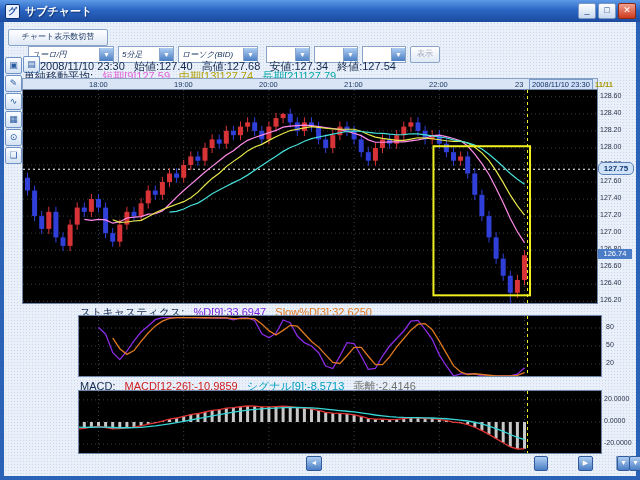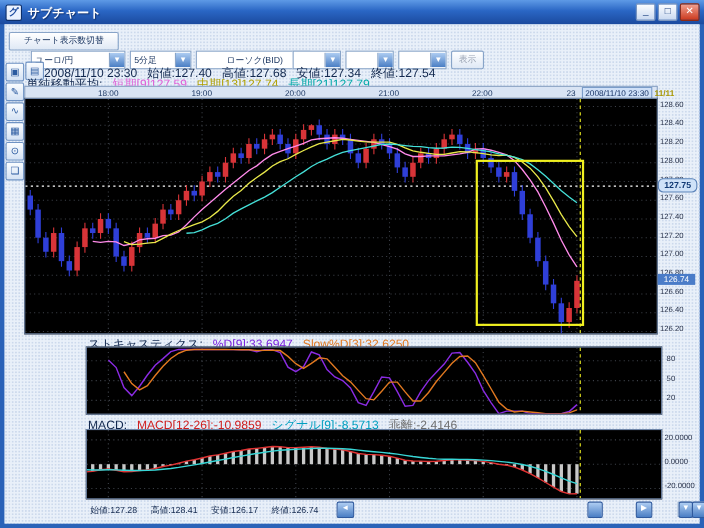--- a/index.html
+++ b/index.html
@@ -12,21 +12,21 @@
   #titlebar .ttext{color:#fff;font-size:11px;font-weight:bold;margin-left:5px;text-shadow:1px 1px 1px #12336e;}
   .winbtns{position:absolute;right:4px;top:3px;display:flex;gap:2px;}
   .wbtn{width:16px;height:14px;font-size:9px;line-height:13px;text-align:center;color:#1b3f7e;
     background:linear-gradient(#fdfeff,#c8d8f0);border:1px solid #7c97c0;border-radius:2px;}
   .wbtn.close{background:linear-gradient(#f0a090,#cc3a1e);color:#fff;border-color:#8e2a12;}
   #content{position:absolute;left:4px;top:22px;width:632px;height:454px;background:#e9f0f9;
     background-image:radial-gradient(#ccd9ec 0.8px,transparent 0.8px);background-size:3px 3px;}
   .xpbtn{position:absolute;font-size:8px;color:#16325e;background:linear-gradient(#ffffff,#dfe8f5);
     border:1px solid #88a4c8;border-radius:2px;text-align:center;}
   .combo{position:absolute;height:15px;background:#fff;border:1px solid #88a4c8;display:flex;align-items:center;}
-  .combo .cval{flex:1;font-size:8px;color:#14305c;padding-left:3px;white-space:nowrap;overflow:hidden;}
+  .combo .cval{flex:1;font-size:8px;color:#14305c;padding-left:3px;white-space:nowrap;overflow:hidden;font-style:italic;}
   .combo .carrow{width:13px;height:13px;margin:0;background:linear-gradient(#aecdf2,#4a7ec4);
     border-left:1px solid #88a4c8;color:#fff;font-size:7px;text-align:center;line-height:13px;}
   .gutter{position:absolute;left:0;top:35px;width:16px;height:396px;}
   .gicon{width:15px;height:15px;margin:0 0 1px 1px;background:linear-gradient(#fbfdff,#d4e2f4);
     border:1px solid #6f93c4;border-radius:2px;color:#2a5aa0;font-size:9px;text-align:center;line-height:14px;}
   .infoline{position:absolute;font-size:11px;color:#12284e;white-space:nowrap;}
   .infoline span{margin-right:6px;}
   .plot{position:absolute;background:#000;border:1px solid #6f86a8;}
   .axis{position:absolute;font-size:7px;color:#28324a;}
   .tick{position:absolute;left:2px;}
@@ -68,21 +68,21 @@
     <div class="xpbtn" style="left:4px;top:7px;width:98px;height:15px;line-height:14px;">チャート表示数切替</div>
 
     <div class="combo" style="left:24px;top:24px;width:84px;">
       <div class="cval">ユーロ/円</div>
       <div class="carrow">▼</div>
     </div>
     <div class="combo" style="left:114px;top:24px;width:54px;">
       <div class="cval">5分足</div>
       <div class="carrow">▼</div>
     </div>
-    <div class="combo" style="left:174px;top:24px;width:78px;padding-left:24px;">
+    <div class="combo" style="left:174px;top:24px;width:78px;">
       <div class="cval">ローソク(BID)</div>
       <div class="carrow">▼</div>
     </div>
     <div class="combo" style="left:262px;top:24px;width:42px;">
       <div class="cval"></div>
       <div class="carrow">▼</div>
     </div>
     <div class="combo" style="left:310px;top:24px;width:42px;">
       <div class="cval"></div>
       <div class="carrow">▼</div>
@@ -436,26 +436,20 @@
           <polyline points="-51.5,31 -44.4,31.31794871794862 -37.3,31.97676382496889 -30.200000000000003,32.60049915012737 -23.1,33.48385076784257 -16,34.583939804310845 -8.900000000000006,35.489081382121505 -1.8000000000000114,36.002387315937604 5.299999999999997,36.28477991438676 12.400000000000006,36.23661757972016 19.5,36.07784216131742 26.599999999999994,36.16443516327798 33.69999999999999,36.494493102883325 40.8,36.73535909294672 47.89999999999999,36.73564830127012 55,36.62505223307783 62.099999999999994,36.27895805957185 69.19999999999999,35.63239489226465 76.30000000000001,34.873830778314485 83.4,33.91702822223522 90.5,32.77349941882144 97.6,31.6218291796077 104.69999999999999,30.36503686968694 111.79999999999998,29.003703515467738 118.89999999999998,27.705750620392884 126,26.36409810647125 133.1,24.969970411992957 140.2,23.682769878558602 147.29999999999998,22.387769485699913 154.39999999999998,21.22838682095105 161.5,20.131072052950767 168.6,19.101964325901108 175.7,18.30265591431028 182.79999999999995,17.824205050989672 189.89999999999998,17.44299861064276 197,17.06764280467752 204.10000000000002,16.694394041874915 211.2,16.480620525504612 218.3,16.517084873795092 225.39999999999998,16.635508533532175 232.5,16.88482577262022 239.59999999999997,17.394260646010416 246.7,18.17701993352954 253.8,18.960311939770065 260.9,19.62433436097411 268,20.25771066039143 275.09999999999997,20.969142688496262 282.2,21.874040804473882 289.29999999999995,22.979546274737675 296.4,24.01214200218208 303.5,24.854852776899868 310.59999999999997,25.601368537155793 317.7,26.1547792033946 324.79999999999995,26.46320496847866 331.9,26.55925957599474 339,26.633272966690377 346.09999999999997,26.80552700564028 353.2,26.986895137737662 360.29999999999995,27.279597773401132 367.4,27.74120121837957 374.5,28.397880770728214 381.59999999999997,29.09534532376536 388.7,29.998117785966752 395.79999999999995,31.24948920111046 402.9,32.91814535770096 410,35.021459216715726 417.09999999999997,37.54274046078485 424.2,40.3908794183936 431.29999999999995,43.485144406270194 438.4,46.384039409408636 445.5,48.66610165976189" fill="none" stroke="#38d6d6" stroke-width="1.3"></polyline>
           <line x1="448.5" y1="0" x2="448.5" y2="62" stroke="#f0f020" stroke-width="1" stroke-dasharray="3,3"></line>
         </svg>
     </div>
     <div class="axis" style="left:598px;top:368px;width:34px;height:62px;" id="macdaxis">
         <div class="tick" style="top: 4.85714px;">20.0000</div>
         <div class="tick" style="top: 27px;">0.0000</div>
         <div class="tick" style="top: 49.1429px;">-20.0000</div>
       </div>
 
-    <div class="bbar" style="left:78px;top:436px;">
-      <span>始値:127.28</span>
-      <span>高値:128.41</span>
-      <span>安値:126.17</span>
-      <span>終値:126.74</span>
-    </div>
     <div class="sqbtn" style="left:302px;top:434px;">◄</div>
     <div class="sqbtn" style="left:530px;top:434px;width:12px;"></div>
     <div class="sqbtn" style="left:574px;top:434px;width:13px;">▶</div>
     <div class="valbox" style="left:612px;top:434px;">100</div>
     <div class="sqbtn" style="left:613px;top:434px;width:11px;">▼</div>
     <div class="sqbtn" style="left:625px;top:434px;width:11px;">▼</div>
   </div>
 </div>
 
 </body></html>

